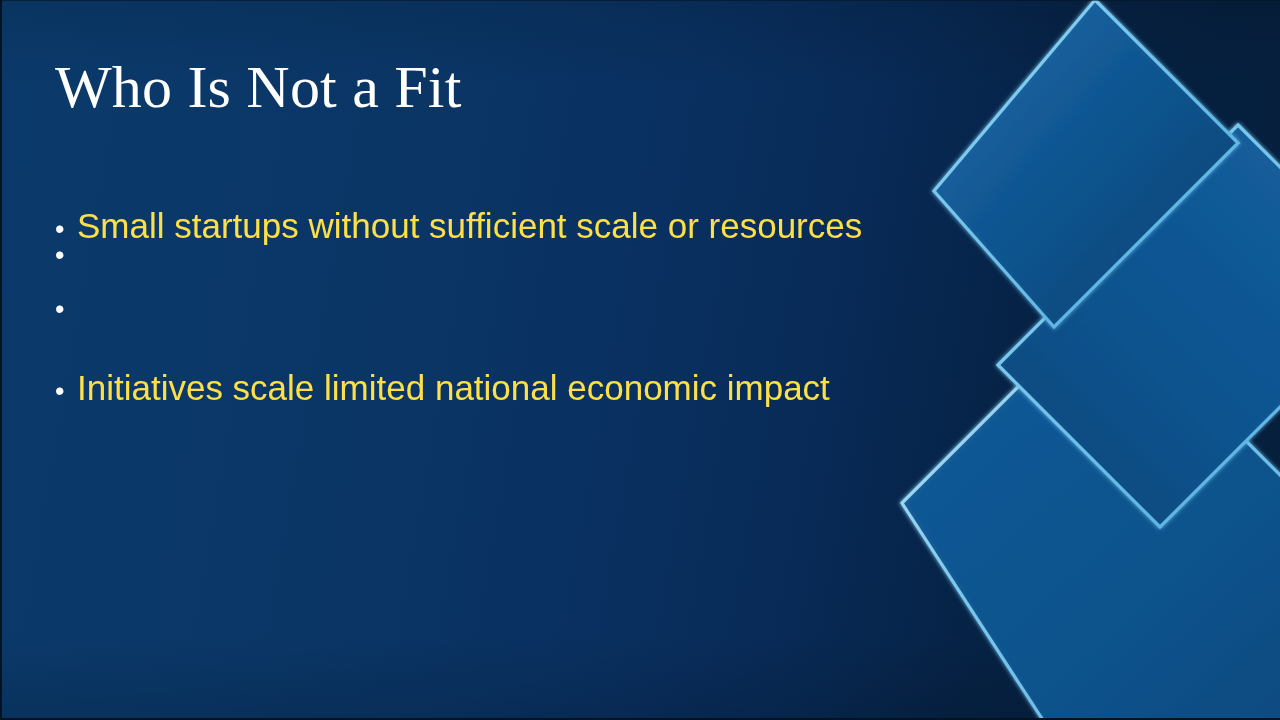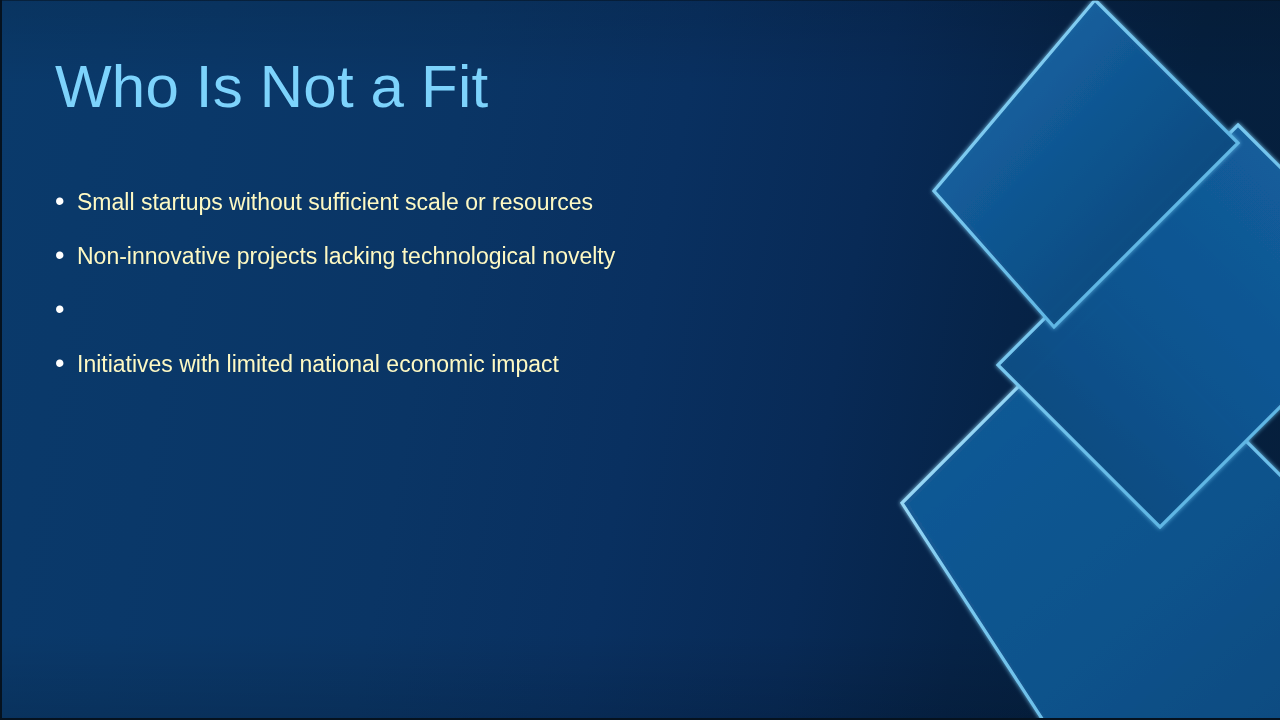--- a/index.html
+++ b/index.html
@@ -63,48 +63,50 @@
     top: 0;
     width: 900px;
     height: 720px;
   }
   #title {
     position: absolute;
     left: 55px;
     top: 54px;
     font-size: 60px;
     line-height: 1.1;
-    color: #7dd3fc;
+    color: #ffffff;
     font-weight: 400;
     letter-spacing: 0.2px;
     white-space: nowrap;
+    font-family: Liberation Serif, serif;
   }
   #bullets {
     position: absolute;
     left: 55px;
     top: 188px;
     width: 820px;
   }
   .bullet-row {
     display: flex;
     align-items: baseline;
     height: 54px;
   }
   .bullet-mark {
     width: 22px;
     flex: 0 0 22px;
     color: #ffffff;
     font-size: 27px;
     line-height: 1;
   }
   .bullet-text {
-    color: #fef9c3;
-    font-size: 23px;
+    color: #fde047;
+    font-size: 35px;
     line-height: 1;
     white-space: nowrap;
+    margin-top: 20px;
   }
 </style>
 </head>
 <body>
 
 <div id="slide">
 
   <div id="bg-base"></div>
   <div id="bg-vert"></div>
 
@@ -161,28 +163,27 @@
   <div id="content">
     <div id="title">Who Is Not a Fit</div>
 
     <div id="bullets">
       <div class="bullet-row">
         <span class="bullet-mark">•</span>
         <span class="bullet-text">Small startups without sufficient scale or resources</span>
       </div>
       <div class="bullet-row">
         <span class="bullet-mark">•</span>
-        <span class="bullet-text">Non-innovative projects lacking technological novelty</span>
       </div>
       <div class="bullet-row">
         <span class="bullet-mark">•</span>
       </div>
       <div class="bullet-row">
         <span class="bullet-mark">•</span>
-        <span class="bullet-text">Initiatives with limited national economic impact</span>
+        <span class="bullet-text">Initiatives scale limited national economic impact</span>
       </div>
     </div>
   </div>
 
   <div class="edge" id="edge-top"></div>
   <div class="edge" id="edge-left"></div>
   <div class="edge" id="edge-bottom"></div>
 
 </div>
 

